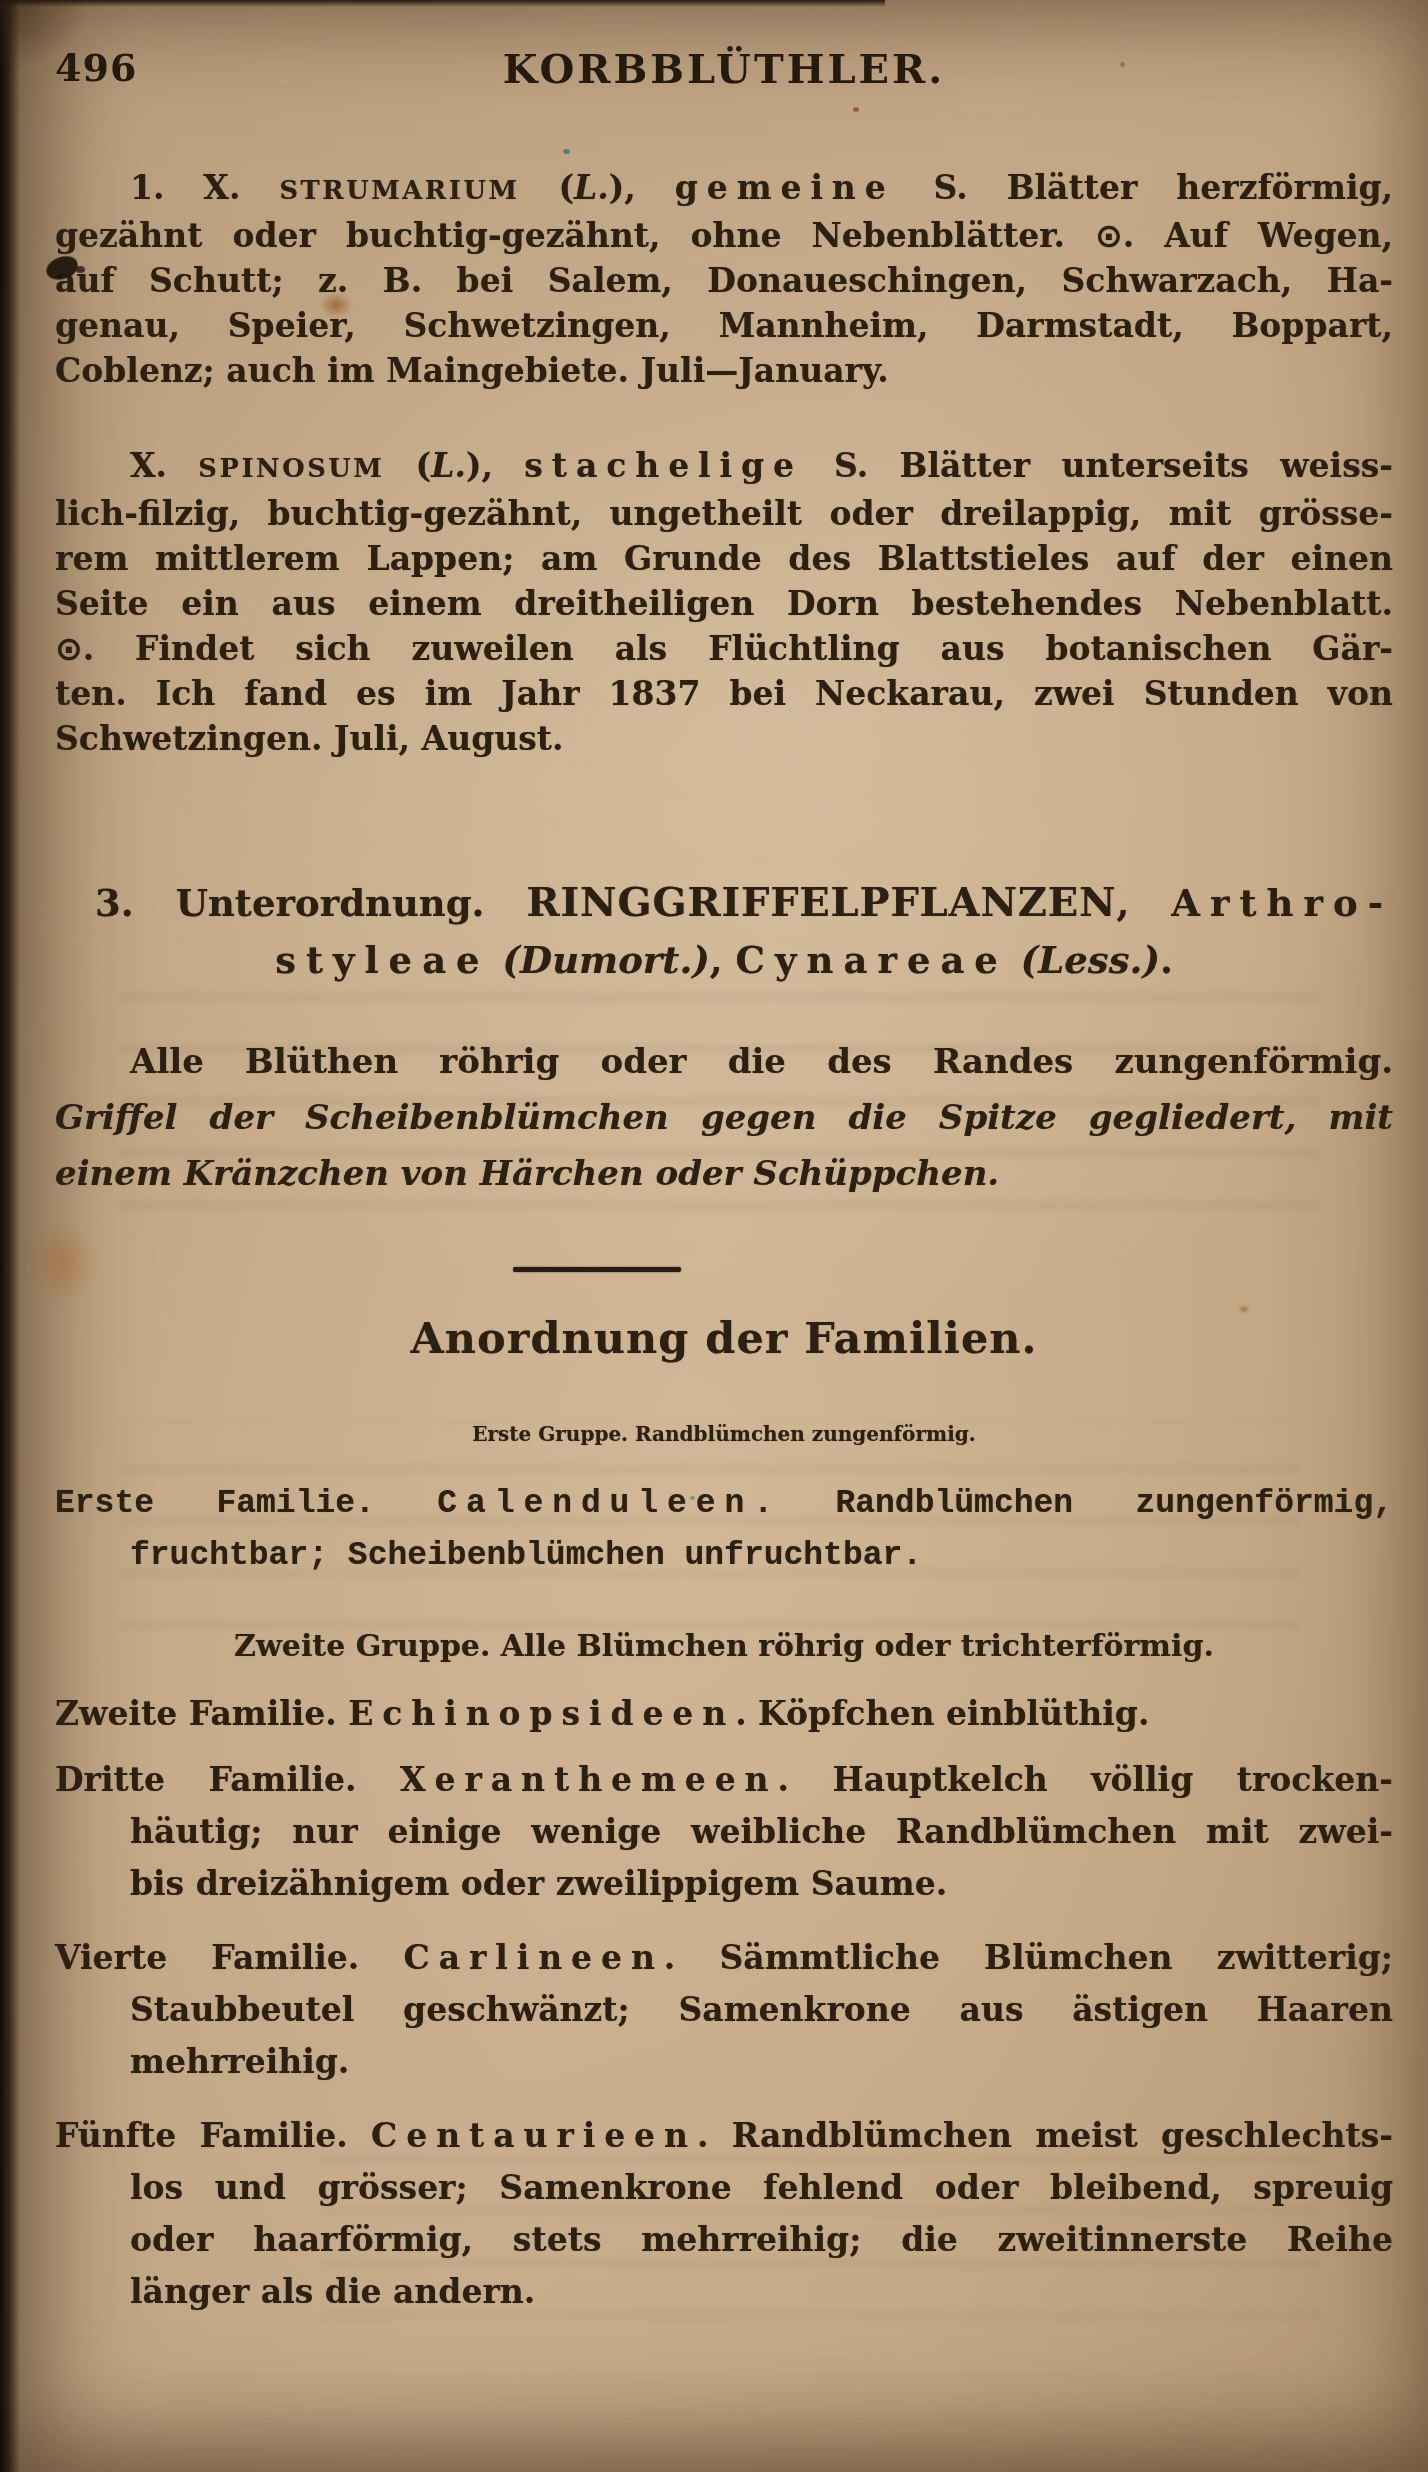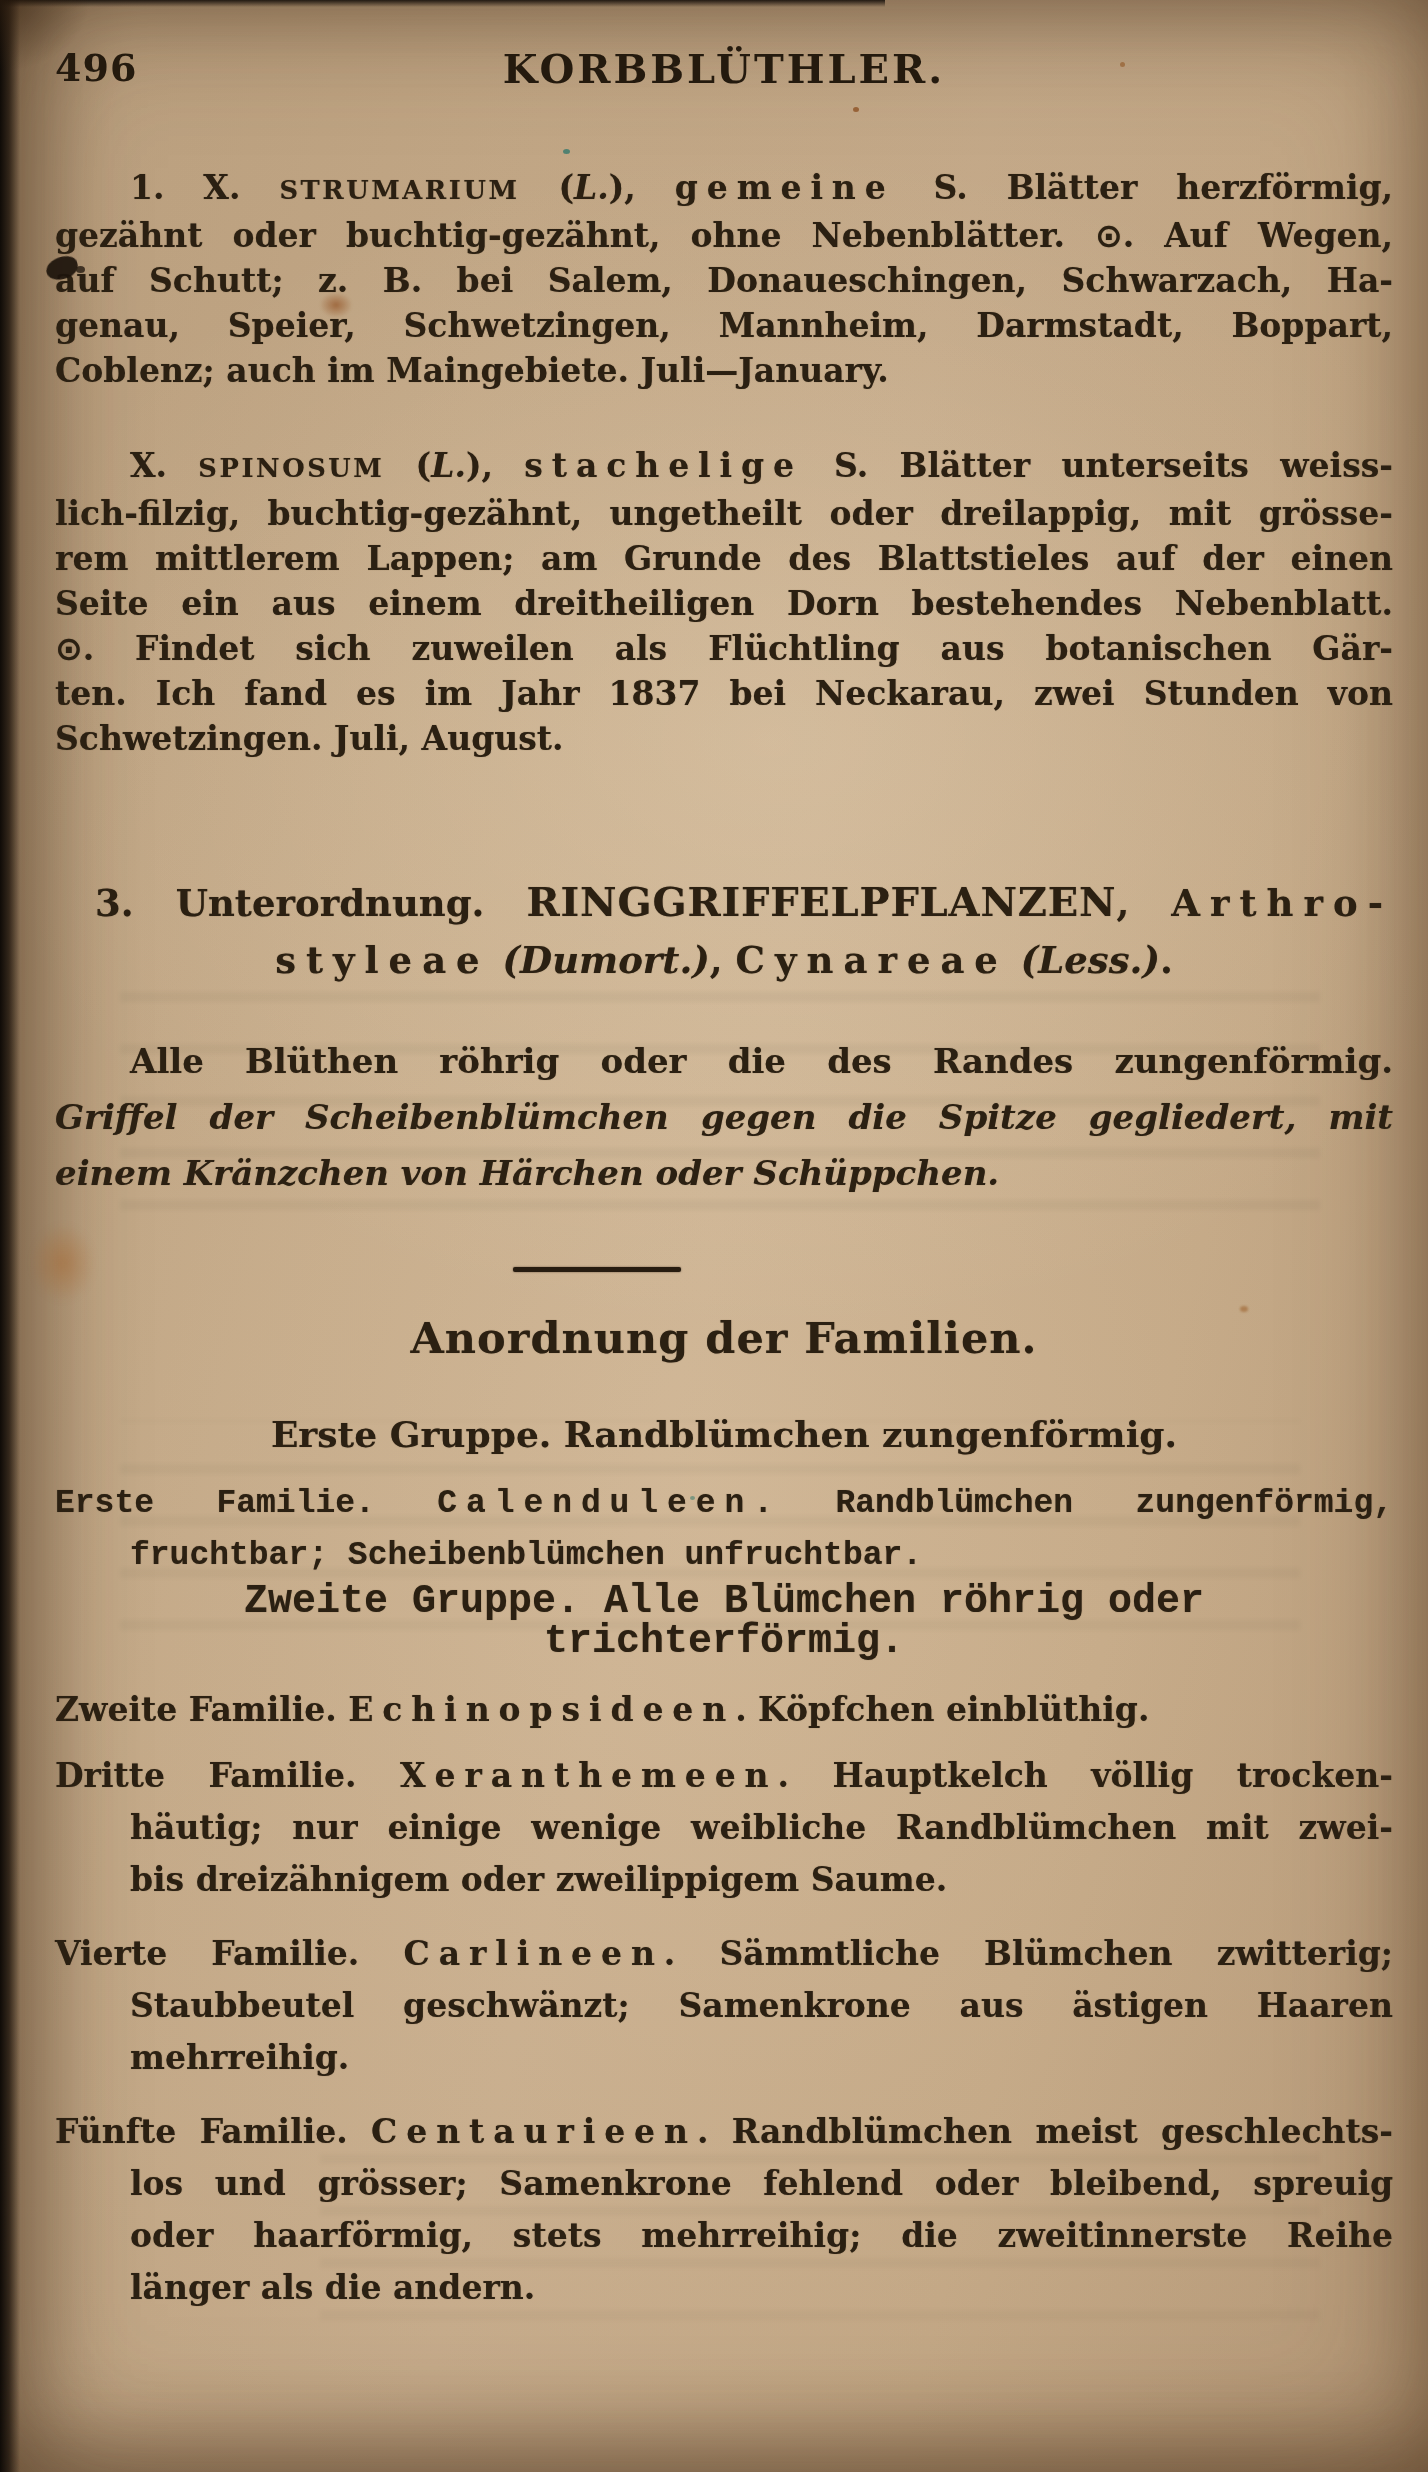--- a/index.html
+++ b/index.html
@@ -60,22 +60,22 @@
   .seg-sp{letter-spacing:0.27em;}
   .seg-sun{font-family:"DejaVu Sans","Liberation Sans",sans-serif;}
   .seg-big{font-size:40px;letter-spacing:0.02em;}
 
   [data-name="species-entry-1"]{margin-top:72px;}
   [data-name="species-entry-2"]{margin-top:50px;}
   [data-name="suborder-heading"]{margin-top:112px;font-size:37px;line-height:57px;}
   [data-name="suborder-description"]{margin-top:44px;font-size:34px;line-height:56px;}
   [data-name="separator-rule"]{margin-top:66px;height:5px;width:168px;margin-left:458px;background:#271c10;border-radius:2px;box-shadow:0 0 2px rgba(40,25,10,.6);}
   [data-name="families-heading"]{margin-top:36px;font-size:43px;line-height:60px;letter-spacing:1px;}
-  [data-name="group-1-heading"]{margin-top:46px;font-size:36px;line-height:40px;}
-  [data-name="group-2-heading"]{font-size:40px;line-height:40px;font-family:Liberation Mono, monospace;}
+  [data-name="group-1-heading"]{margin-top:46px;font-size:20px;line-height:40px;}
+  [data-name="group-2-heading"]{margin-top:44px;font-size:30px;line-height:40px;}
   [data-name="family-1-entry"]{margin-top:24px;line-height:52px;font-family:Liberation Mono, monospace;}
   [data-name="family-2-entry"]{margin-top:22px;line-height:52px;}
   [data-name="family-3-entry"]{margin-top:14px;line-height:52px;}
   [data-name="family-4-entry"]{margin-top:22px;line-height:52px;}
   [data-name="family-5-entry"]{margin-top:22px;line-height:52px;}
 </style>
 </head>
 <body>
 
 <div class="page" data-name="book-page">

